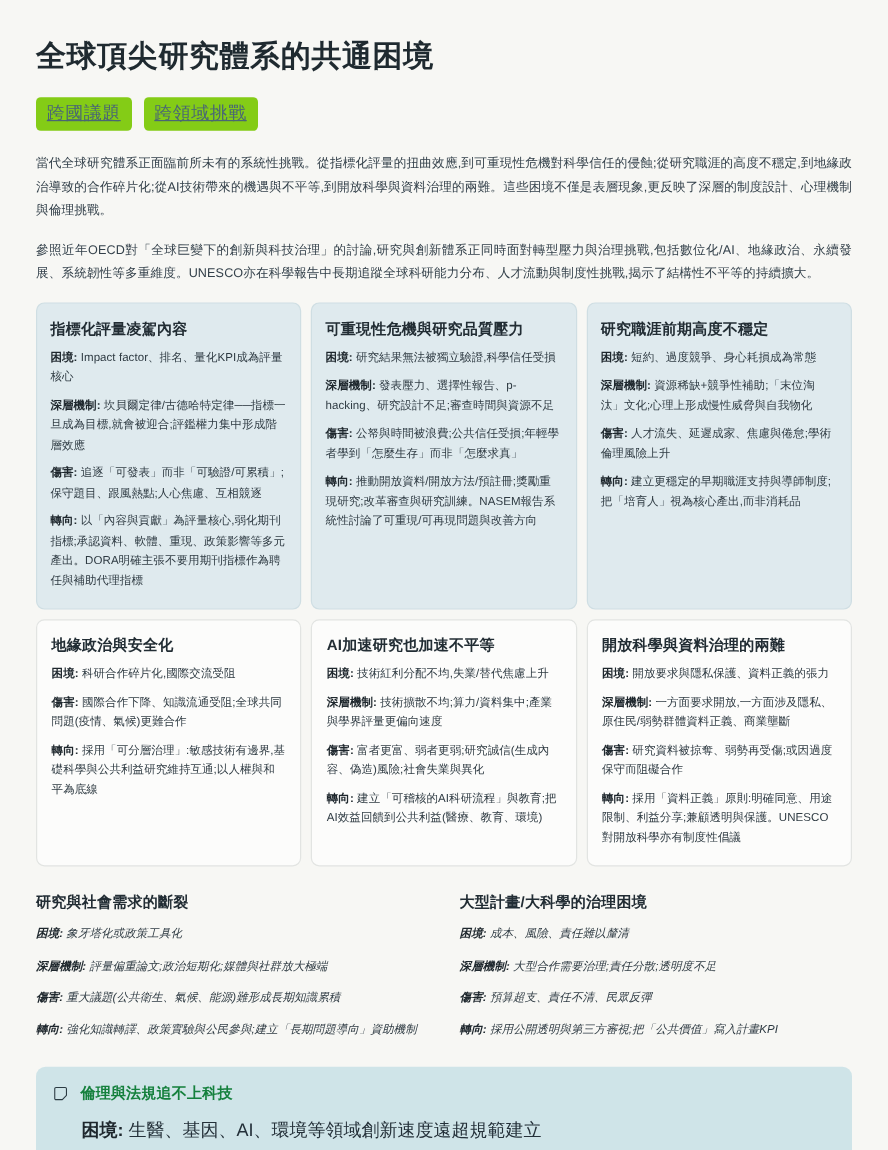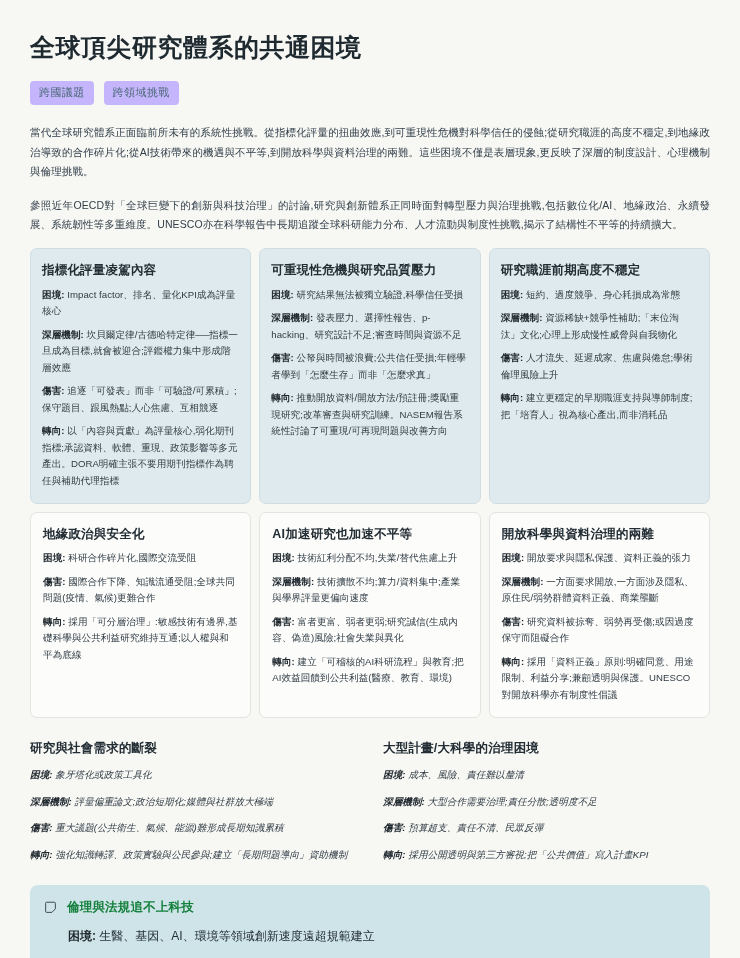--- a/index.html
+++ b/index.html
@@ -18,28 +18,29 @@
     font-size: 25px;
     line-height: 1.25;
     font-weight: 700;
     letter-spacing: .5px;
     color: #1f2a30;
     margin: 6px 0 18px 0;
   }
 
   .tags { display:flex; gap: 10px; margin-bottom: 18px; }
   .tag {
-    background: #c4b5fd;
+    background: #84cc16;
     color: #4a6774;
-    font-size: 11px;
+    font-size: 15px;
     line-height: 1;
     padding: 6px 9px 7px 9px;
     border-radius: 4px;
     letter-spacing: .4px;
     white-space: nowrap;
+    text-decoration: underline;
   }
 
   p.lede {
     font-size: 10.5px;
     line-height: 1.85;
     color: #33404a;
     margin: 0 0 14px 0;
     text-align: justify;
     letter-spacing: .1px;
   }
@@ -113,21 +114,21 @@
     color: #15803d;
     letter-spacing: .2px;
   }
   .note-icon {
     width: 13px; height: 13px;
     flex: 0 0 13px;
     display:block;
   }
   .callout-body { padding-left: 24px; }
   .callout-body p {
-    font-size: 12px;
+    font-size: 15px;
     line-height: 1.7;
     margin: 0 0 11px 0;
     color: #243039;
   }
   .callout-body p:last-child { margin-bottom: 0; }
 </style>
 </head>
 <body>
 
 <div class="page">

